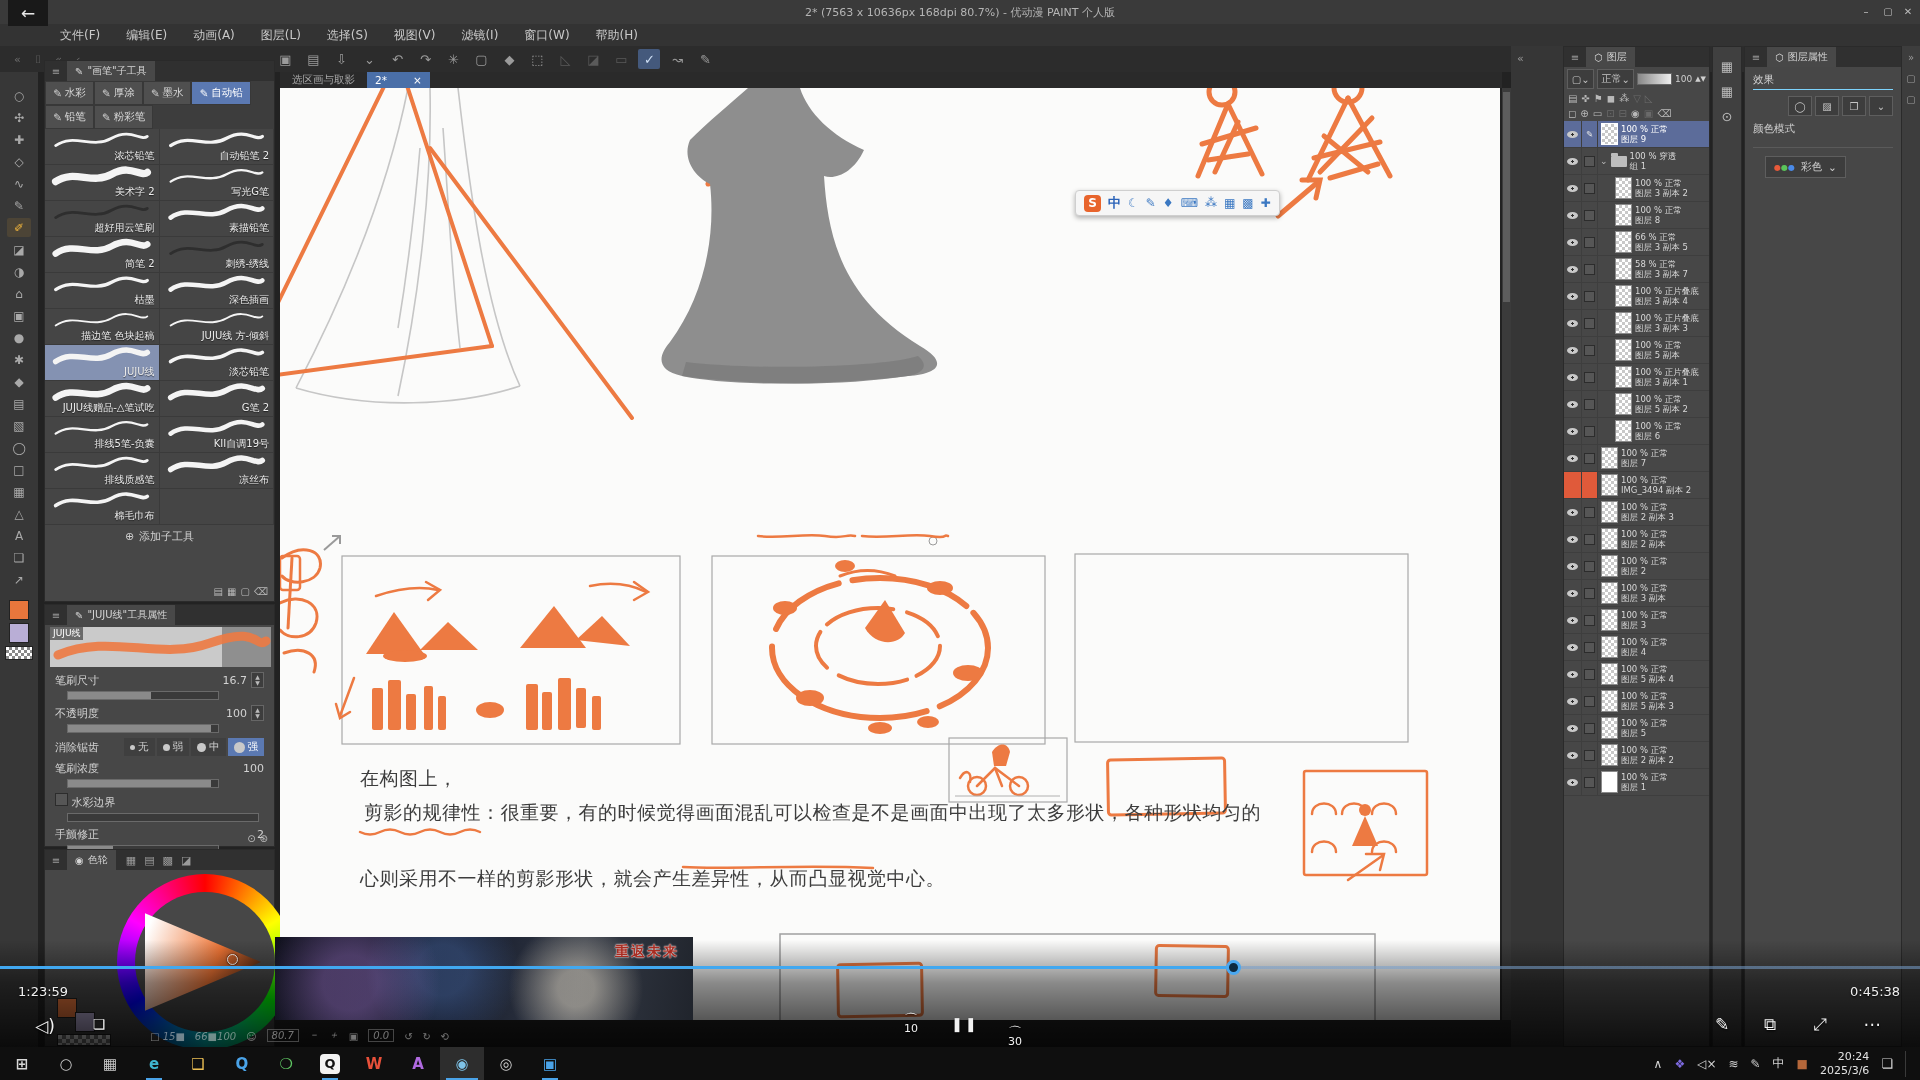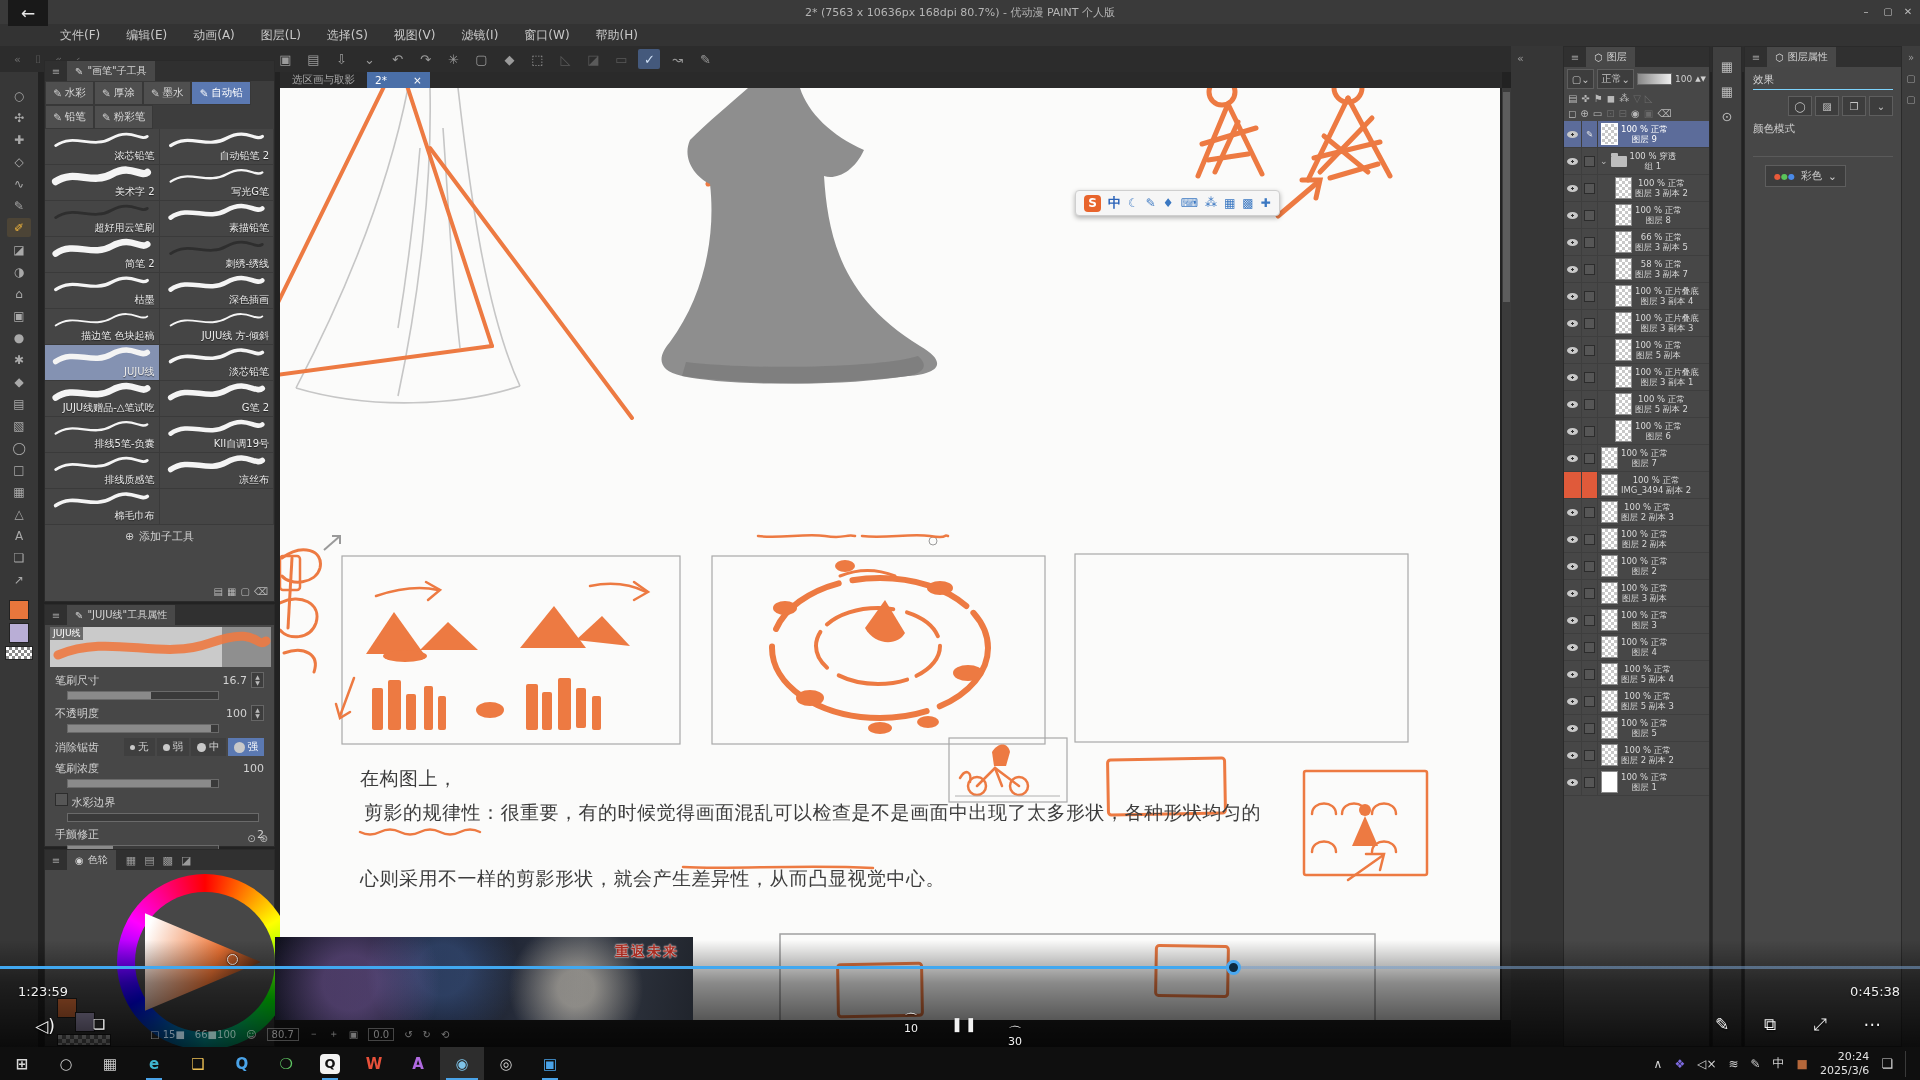--- a/index.html
+++ b/index.html
@@ -63,21 +63,21 @@
   #wheel-inner{border-radius:50%;background:#474747;}
   
   .lrow{display:flex;align-items:stretch;border-bottom:1px solid #3e3e3e;height:26px;font-size:8.5px;line-height:1.2;}
   .lcell{width:17px;border-right:1px solid #3e3e3e;display:flex;align-items:center;justify-content:center;flex:none;}
   .lcell.c2{width:15px;}
   .lcell.red{background:#e05a3a;}
   .eye{width:11px;height:7px;border-radius:50%;background:radial-gradient(circle at 50% 50%,#2e2e2e 0 18%,#c9c9c9 19%);}
   .lthumb{width:15px;height:20px;border:1px solid #8a8a8a;flex:none;align-self:center;margin:0 3px;
           background:conic-gradient(#c8c8c8 25%,#ffffff 0 50%,#c8c8c8 0 75%,#ffffff 0);background-size:6px 6px;}
   .lthumb.paper{background:#fff;}
-  .ltext{color:#d8d8d8;white-space:nowrap;align-self:center;text-align:center;}
+  .ltext{color:#d8d8d8;white-space:nowrap;align-self:center;}
   .lrow.lsel{background:#5c6c9a;}
   .lrow.lsel .ltext{color:#fff;}
   .folder{width:16px;height:11px;background:#bdbdbd;border-radius:1px;position:relative;flex:none;align-self:center;margin:0 3px;}
   .folder:before{content:"";position:absolute;left:0;top:-3px;width:7px;height:3px;background:#bdbdbd;border-radius:1px 1px 0 0;}
   .hicons{display:flex;gap:4px;align-items:center;padding:2px 4px;font-size:10px;color:#b9b9b9;}
   .chip{width:22px;height:18px;border:1px solid #5e5e5e;background:#3d3d3d;display:flex;align-items:center;justify-content:center;font-size:10px;color:#c5c5c5;}
   
   #canvas{left:280px;top:88px;width:1220px;height:932px;background:#fbfbfa;}
   #cv-texts{left:280px;top:88px;width:1220px;height:932px;font-size:19px;color:#3d3d3d;pointer-events:none;}
   #cv-texts div{position:absolute;white-space:nowrap;letter-spacing:.5px;}
@@ -94,22 +94,22 @@
                 radial-gradient(circle at 72% 62%,rgba(230,220,200,.5) 0 6%,transparent 22%),
                 linear-gradient(100deg,#0a0d16,#161c2c 45%,#343a46 72%,#20242c);}
   #vtitle{position:absolute;right:14px;top:6px;color:#a82c22;font-size:14px;font-weight:bold;letter-spacing:2px;
           text-shadow:0 0 2px #fff,0 0 1px #fff;}
   #vline{left:0;top:966px;width:1920px;height:3px;background:linear-gradient(90deg,#41a8f0 0 64%,rgba(120,160,205,.55) 64%);}
   #vknob{left:1226px;top:960px;width:15px;height:15px;border-radius:50%;border:3px solid #4aa8f0;background:#0d2a40;box-sizing:border-box;}
   .vtime{color:#f0f0f0;font-size:13px;text-shadow:0 1px 2px #000;}
   .vctl{color:#f2f2f2;font-size:17px;text-shadow:0 1px 2px #000;display:flex;align-items:center;justify-content:center;}
   .arcnum{position:relative;font-size:11px;color:#f2f2f2;}
   .arcnum:before{content:"⌒";position:absolute;left:50%;transform:translateX(-50%);top:-11px;font-size:14px;}
-  #paintstatus{left:150px;top:1026px;width:520px;height:16px;display:flex;gap:10px;align-items:center;
-               font-size:10px;color:rgba(205,205,205,.55);}
+  #paintstatus{left:150px;top:1026px;width:520px;height:16px;display:flex;gap:10px;align-items:flex-end;
+               font-size:10px;color:rgba(205,205,205,.55);font-style:italic;}
   #paintstatus .box{border:1px solid rgba(160,160,160,.4);padding:0 4px;}
   
   #taskbar{left:0;top:1047px;width:1920px;height:33px;background:#0f0f0f;display:flex;align-items:center;}
   .tbapp{width:44px;height:33px;display:flex;align-items:center;justify-content:center;font-size:15px;position:relative;}
   .tbapp.active{background:#2d2d2d;}
   .tbapp .under{position:absolute;bottom:0;left:14px;right:14px;height:2px;background:#4aa3e8;}
   .tbapp.active .under{left:6px;right:6px;}
   #tray{margin-left:auto;display:flex;align-items:center;gap:12px;padding-right:10px;font-size:12px;color:#d5d5d5;}
   #clock{font-size:11px;line-height:1.25;text-align:right;color:#e2e2e2;}
   .scroll{background:#3b3b3b;}
@@ -978,21 +978,21 @@
       </span>
   </div>
   <div style="padding:6px 8px;font-size:10.5px">
     <div style="border-bottom:1px solid #7dd3fc;padding-bottom:2px">效果</div>
     <div style="display:flex;justify-content:flex-end;gap:3px;margin:6px 0" id="effecticons">
         <span class="chip">◯</span>
         <span class="chip">▨</span>
         <span class="chip">❐</span>
         <span class="chip">⌄</span>
       </div>
-    <div style="border-bottom:1px solid #5a5a5a;padding-bottom:20px;">颜色模式</div>
+    <div style="border-bottom:1px solid #5a5a5a;padding-bottom:11px;">颜色模式</div>
     <div style="margin:8px 0 0 12px;background:#3d3d3d;border:1px solid #5e5e5e;display:inline-flex;align-items:center;gap:6px;padding:3px 8px">
       <span style="font-size:8px"><span style="color:#e85a3a">●</span><span style="color:#5ac45a">●</span><span style="color:#4a8ae8">●</span></span>
       <span>彩色</span>
       <span>⌄</span>
     </div>
   </div>
 </div>
 
 <div class="abs" style="left:1902px;top:46px;width:18px;height:1001px;background:#3d3d3d">
   <div style="display:flex;flex-direction:column;align-items:center;gap:10px;padding-top:6px;color:#9a9a9a;font-size:10px">

